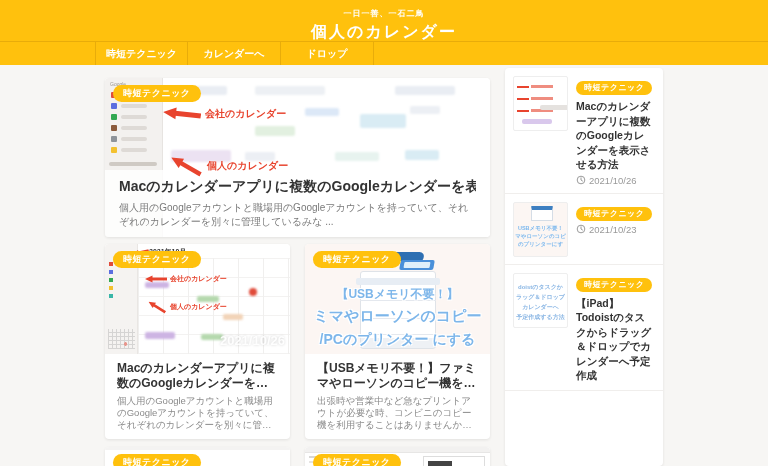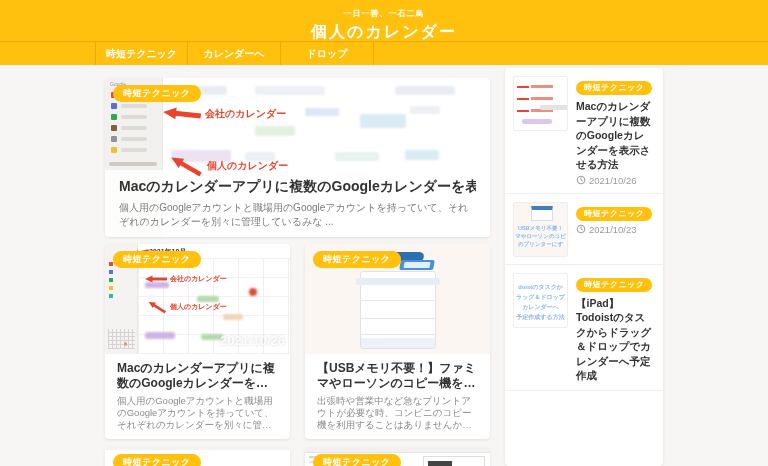--- a/index.html
+++ b/index.html
@@ -230,20 +230,25 @@
             <i class="cp-top"></i>
             <i class="cp-panel">
                 <i class="cp-screen"></i>
               </i>
             <div class="cp-body"></div>
             <i class="cp-tray"></i>
             <i class="cp-seam" style="top:48px"></i>
             <i class="cp-seam" style="top:66px"></i>
             <i class="cp-seam" style="top:82px"></i>
           </div>
+          <div class="cp-text">
+            <div class="cp-l1">【USBメモリ不要！】</div>
+            <div class="cp-l2">ミマやローソンのコピー</div>
+            <div class="cp-l3">/PCのプリンター にする</div>
+          </div>
           <span class="badge badge-on-img">時短テクニック</span>
         </div>
         <div class="post-body">
           <h3 class="post-title">【USBメモリ不要！】ファミマやローソンのコピー機をMac/...</h3>
           <p class="post-ex">出張時や営業中など急なプリントアウトが必要な時、コンビニのコピー機を利用することはありませんか。よくあるパターンはパソコ ...</p>
         </div>
       </article>
     </div>
 
     <div class="grid last">

